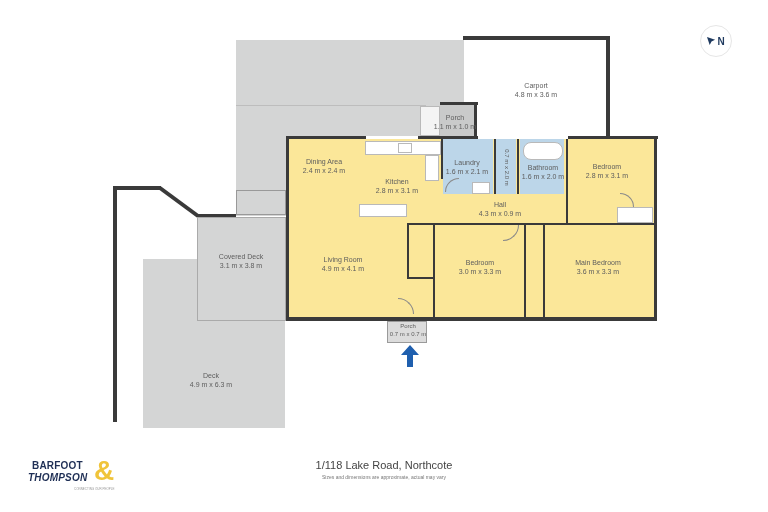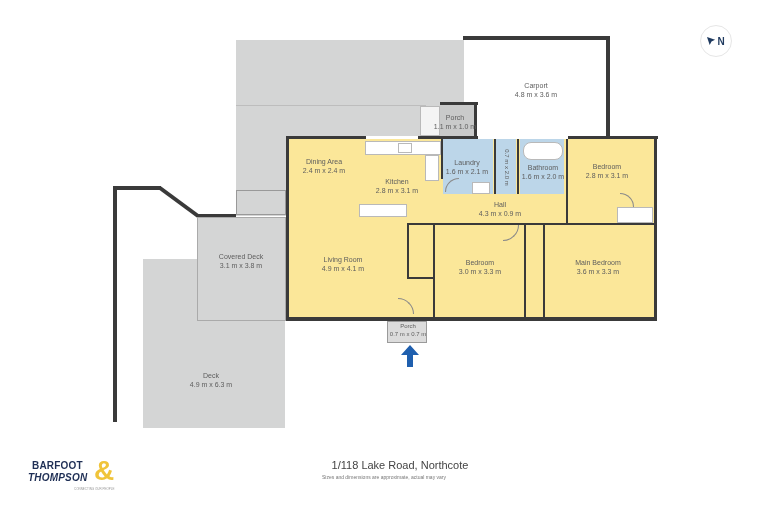--- a/index.html
+++ b/index.html
@@ -7,21 +7,21 @@
   .abs { position:absolute; }
   .gray { background:#d4d5d5; }
   .yellow { background:#fbe799; }
   .blue { background:#bcd6e9; }
   .wall { background:#3a3a3a; position:absolute; }
   .label { position:absolute; text-align:center; color:#5d5d5d; font-size:7px; line-height:9px; white-space:nowrap; transform:translateX(-50%); }
   .label span { display:block; }
   .fixture { position:absolute; background:#ffffff; border:1px solid #b9b9b9; box-sizing:border-box; }
   .door { position:absolute; border:1px solid #8a8a8a; box-sizing:border-box; }
   .compass { position:absolute; left:700px; top:25px; width:30px; height:30px; border-radius:50%; border:1px solid #e6e6e6; background:#fff; display:flex; align-items:center; justify-content:center; font-weight:bold; font-size:10px; color:#1f3a5f; }
-  .footer-title { position:absolute; left:384px; top:459px; transform:translateX(-50%); font-size:11px; color:#444; white-space:nowrap;margin-left:16px; }
+  .footer-title { position:absolute; left:384px; top:459px; transform:translateX(-50%); font-size:11px; color:#444; white-space:nowrap; }
   .footer-sub { position:absolute; left:384px; top:474px; transform:translateX(-50%); font-size:5px; color:#777; white-space:nowrap; }
   .logo { position:absolute; left:28px; top:458px; width:110px; height:34px; }
   .logo .l1, .logo .l2 { position:absolute; font-weight:bold; color:#1f2f55; font-size:10px; letter-spacing:0.2px; }
   .logo .l1 { left:4px; top:2px; }
   .logo .l2 { left:0px; top:14px;font-style:italic; }
   .logo .amp { position:absolute; left:66px; top:-3px; font-size:28px; color:#f0c43a; font-weight:bold; }
   .logo .tag { position:absolute; left:46px; top:29px; font-size:3px; color:#999; }
   .arrow { position:absolute; left:401px; top:345px; width:18px; height:22px; }
 </style>
 </head>

